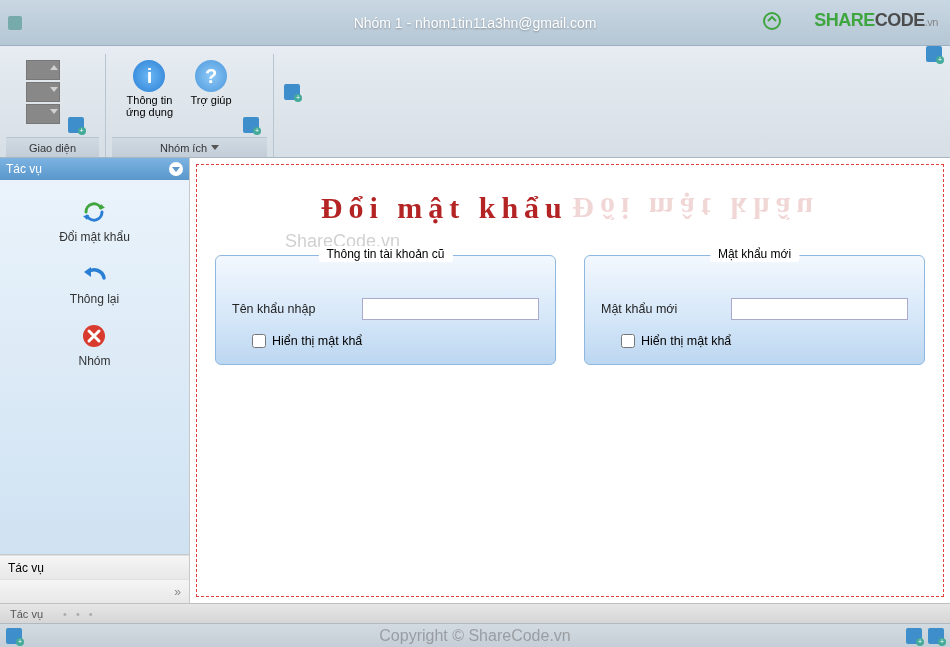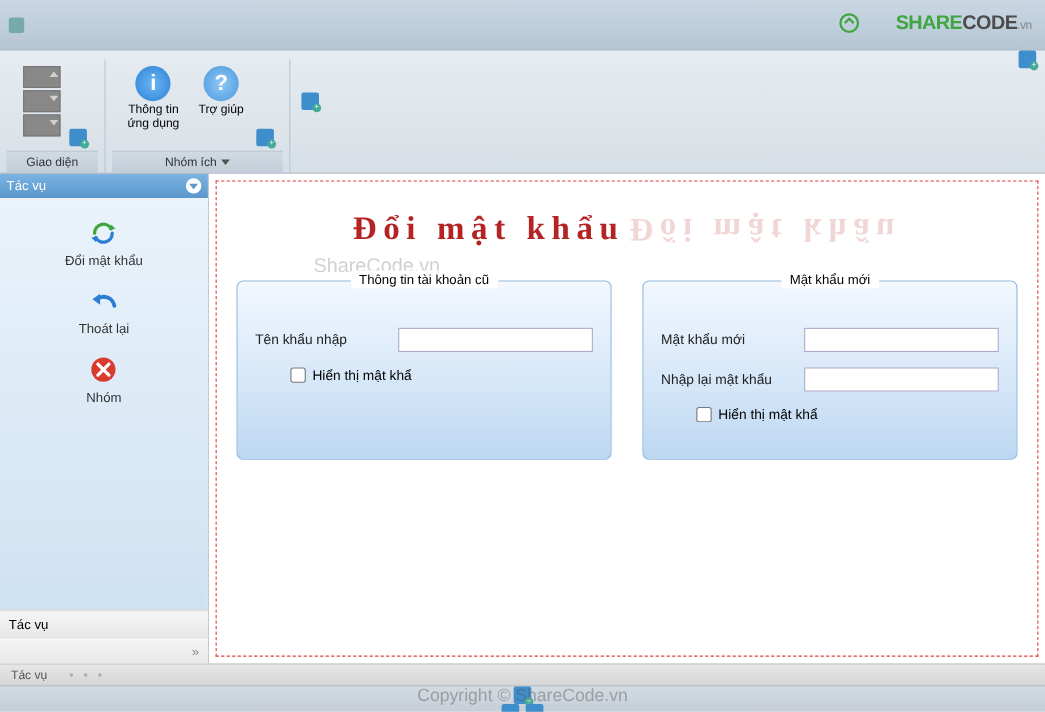--- a/index.html
+++ b/index.html
@@ -52,50 +52,51 @@
 
 
 .canvas { flex: 1; position: relative; background: #fff; }
 .dashed { position: absolute; inset: 6px 6px 6px 6px; border: 1.5px dashed #e04040; padding: 16px 18px; }
 .page-title-wrap { text-align:center; margin: 10px 0 30px 0; position:relative; }
 .page-title { font-family: Georgia, 'Times New Roman', serif; font-size: 30px; font-weight: bold; color: #b42424; letter-spacing: 6px; display:inline-block; }
 .page-title-reflect { transform: scaleY(-1); opacity: .18; margin-top: -6px; filter: blur(.5px); }
 .watermark-left { position:absolute; left: 70px; top: 40px; color: rgba(120,120,120,.35); font-size: 18px; font-weight:500; }
 
 .fieldset-row { display: flex; gap: 28px; }
-.fieldset { flex: 1; border: 1.5px solid #8fb8e0; border-radius: 6px; background: linear-gradient(#f3f8fe, #d4e6f8 60%, #bcd7f1); padding: 28px 16px 33px 16px; position: relative; }
+.fieldset { flex: 1; border: 1.5px solid #8fb8e0; border-radius: 6px; background: linear-gradient(#f3f8fe, #d4e6f8 60%, #bcd7f1); padding: 28px 16px 16px 16px; position: relative; }
 .form-row { display: flex; align-items: center; margin: 14px 0; font-size: 12.5px; }
 .form-row label { width: 130px; color: #222; }
 .form-row input[type=text], .form-row input[type=password] { flex:1; height: 22px; border: 1px solid #aac; background:#fff; padding: 0 4px; font-size:12px; }
-.check-row { display:flex; align-items:flex-end; gap:6px; font-size:12.5px; margin-top: 8px; margin-left: 32px;}
+.check-row { display:flex; align-items:flex-end; gap:6px; font-size:12.5px; margin-top: 8px; margin-left: 20px;}
 .check-row input { width:14px; height:14px; }
 
 
 .bottombar1 { height: 20px; background: linear-gradient(#e6e6e6,#d6d6d6); border-top:1px solid #c0c0c0; font-size:11px; padding:0 10px; display:flex; align-items:center; color:#555; }
 .bottombar1 .dots { margin-left: 20px; letter-spacing: 3px; color:#aaa; }
-.bottombar2 { height: 24px; background: linear-gradient(#d3dbe2,#c5ced6); border-top:1px solid #b0bac2; display:flex; align-items:center; justify-content:space-between; padding:0 6px; position:relative;flex-direction:column; }
+.bottombar2 { height: 24px; background: linear-gradient(#d3dbe2,#c5ced6); border-top:1px solid #b0bac2; display:flex; align-items:center; justify-content:space-between; padding:0 6px; position:relative; }
 .copyright { position:absolute; left:50%; transform:translateX(-50%); color: rgba(90,90,90,.45); font-size: 16px; font-weight:500; }
 
 svg { display:block; }
 </style>
 </head>
 <body>
 
 <div class="titlebar">
   <div class="appicon"></div>
+  <div class="title">Nhóm 1 - nhom1tin11a3hn@gmail.com</div>
   <div class="logo">
     <svg width="20" height="20" viewBox="0 0 20 20" style="display:inline-block">
         <circle cx="10" cy="10" r="8" fill="none" stroke="#3fa53f" stroke-width="2"></circle>
         <path d="M6 10 L10 6 L14 10" fill="none" stroke="#3fa53f" stroke-width="2"></path>
       </svg><span class="green">SHARE</span><span>CODE</span><span class="vn">.vn</span>
   </div>
 </div>
 
 <div class="ribbon">
-  <div class="ribbon-group" style="width:96px">
+  <div class="ribbon-group" style="width:106px">
     <div class="body">
       <div class="stepper-strip">
         <div class="cell">
             <div class="arrow" style="border-top:none;border-bottom:5px solid #d0d0d0"></div>
           </div>
         <div class="cell">
             <div class="arrow"></div>
           </div>
         <div class="cell">
             <div class="arrow"></div>
@@ -157,21 +158,21 @@
         </div>
         <span>Đổi mật khẩu</span>
       </div>
       <div class="task-item">
         <div class="ticon">
           <svg width="26" height="20" viewBox="0 0 26 20">
               <path d="M22 14 A10 10 0 0 0 6 8" fill="none" stroke="#2a7fd4" stroke-width="3.5" stroke-linecap="round"></path>
               <polygon points="2,8 9,3 9,13" fill="#2a7fd4"></polygon>
             </svg>
         </div>
-        <span>Thoát lại</span>
+        <span>Thông lại</span>
       </div>
       <div class="task-item">
         <div class="ticon">
           <svg width="26" height="26" viewBox="0 0 26 26">
               <circle cx="13" cy="13" r="11" fill="#d83a2e"></circle>
               <path d="M8 8 L18 18 M18 8 L8 18" stroke="#fff" stroke-width="3" stroke-linecap="round"></path>
             </svg>
         </div>
         <span>Nhóm</span>
       </div>
@@ -202,24 +203,20 @@
             <span>Hiển thị mật khẩ</span>
           </div>
         </div>
 
         <div class="fieldset">
           <div class="legend" style="position:absolute;top:-10px;left:50%;transform:translateX(-50%);background:#fff;padding:1px 8px;font-size:12px;border-radius:2px">Mật khẩu mới</div>
           <div class="form-row">
             <label>Mật khẩu mới</label>
             <input type="password" value="" style="">
           </div>
-          <div class="form-row">
-            <label>Nhập lại mật khẩu</label>
-            <input type="password" value="" style="">
-          </div>
           <div class="check-row">
             <input type="checkbox" style="">
             <span>Hiển thị mật khẩ</span>
           </div>
         </div>
       </div>
     </div>
   </div>
 </div>
 

